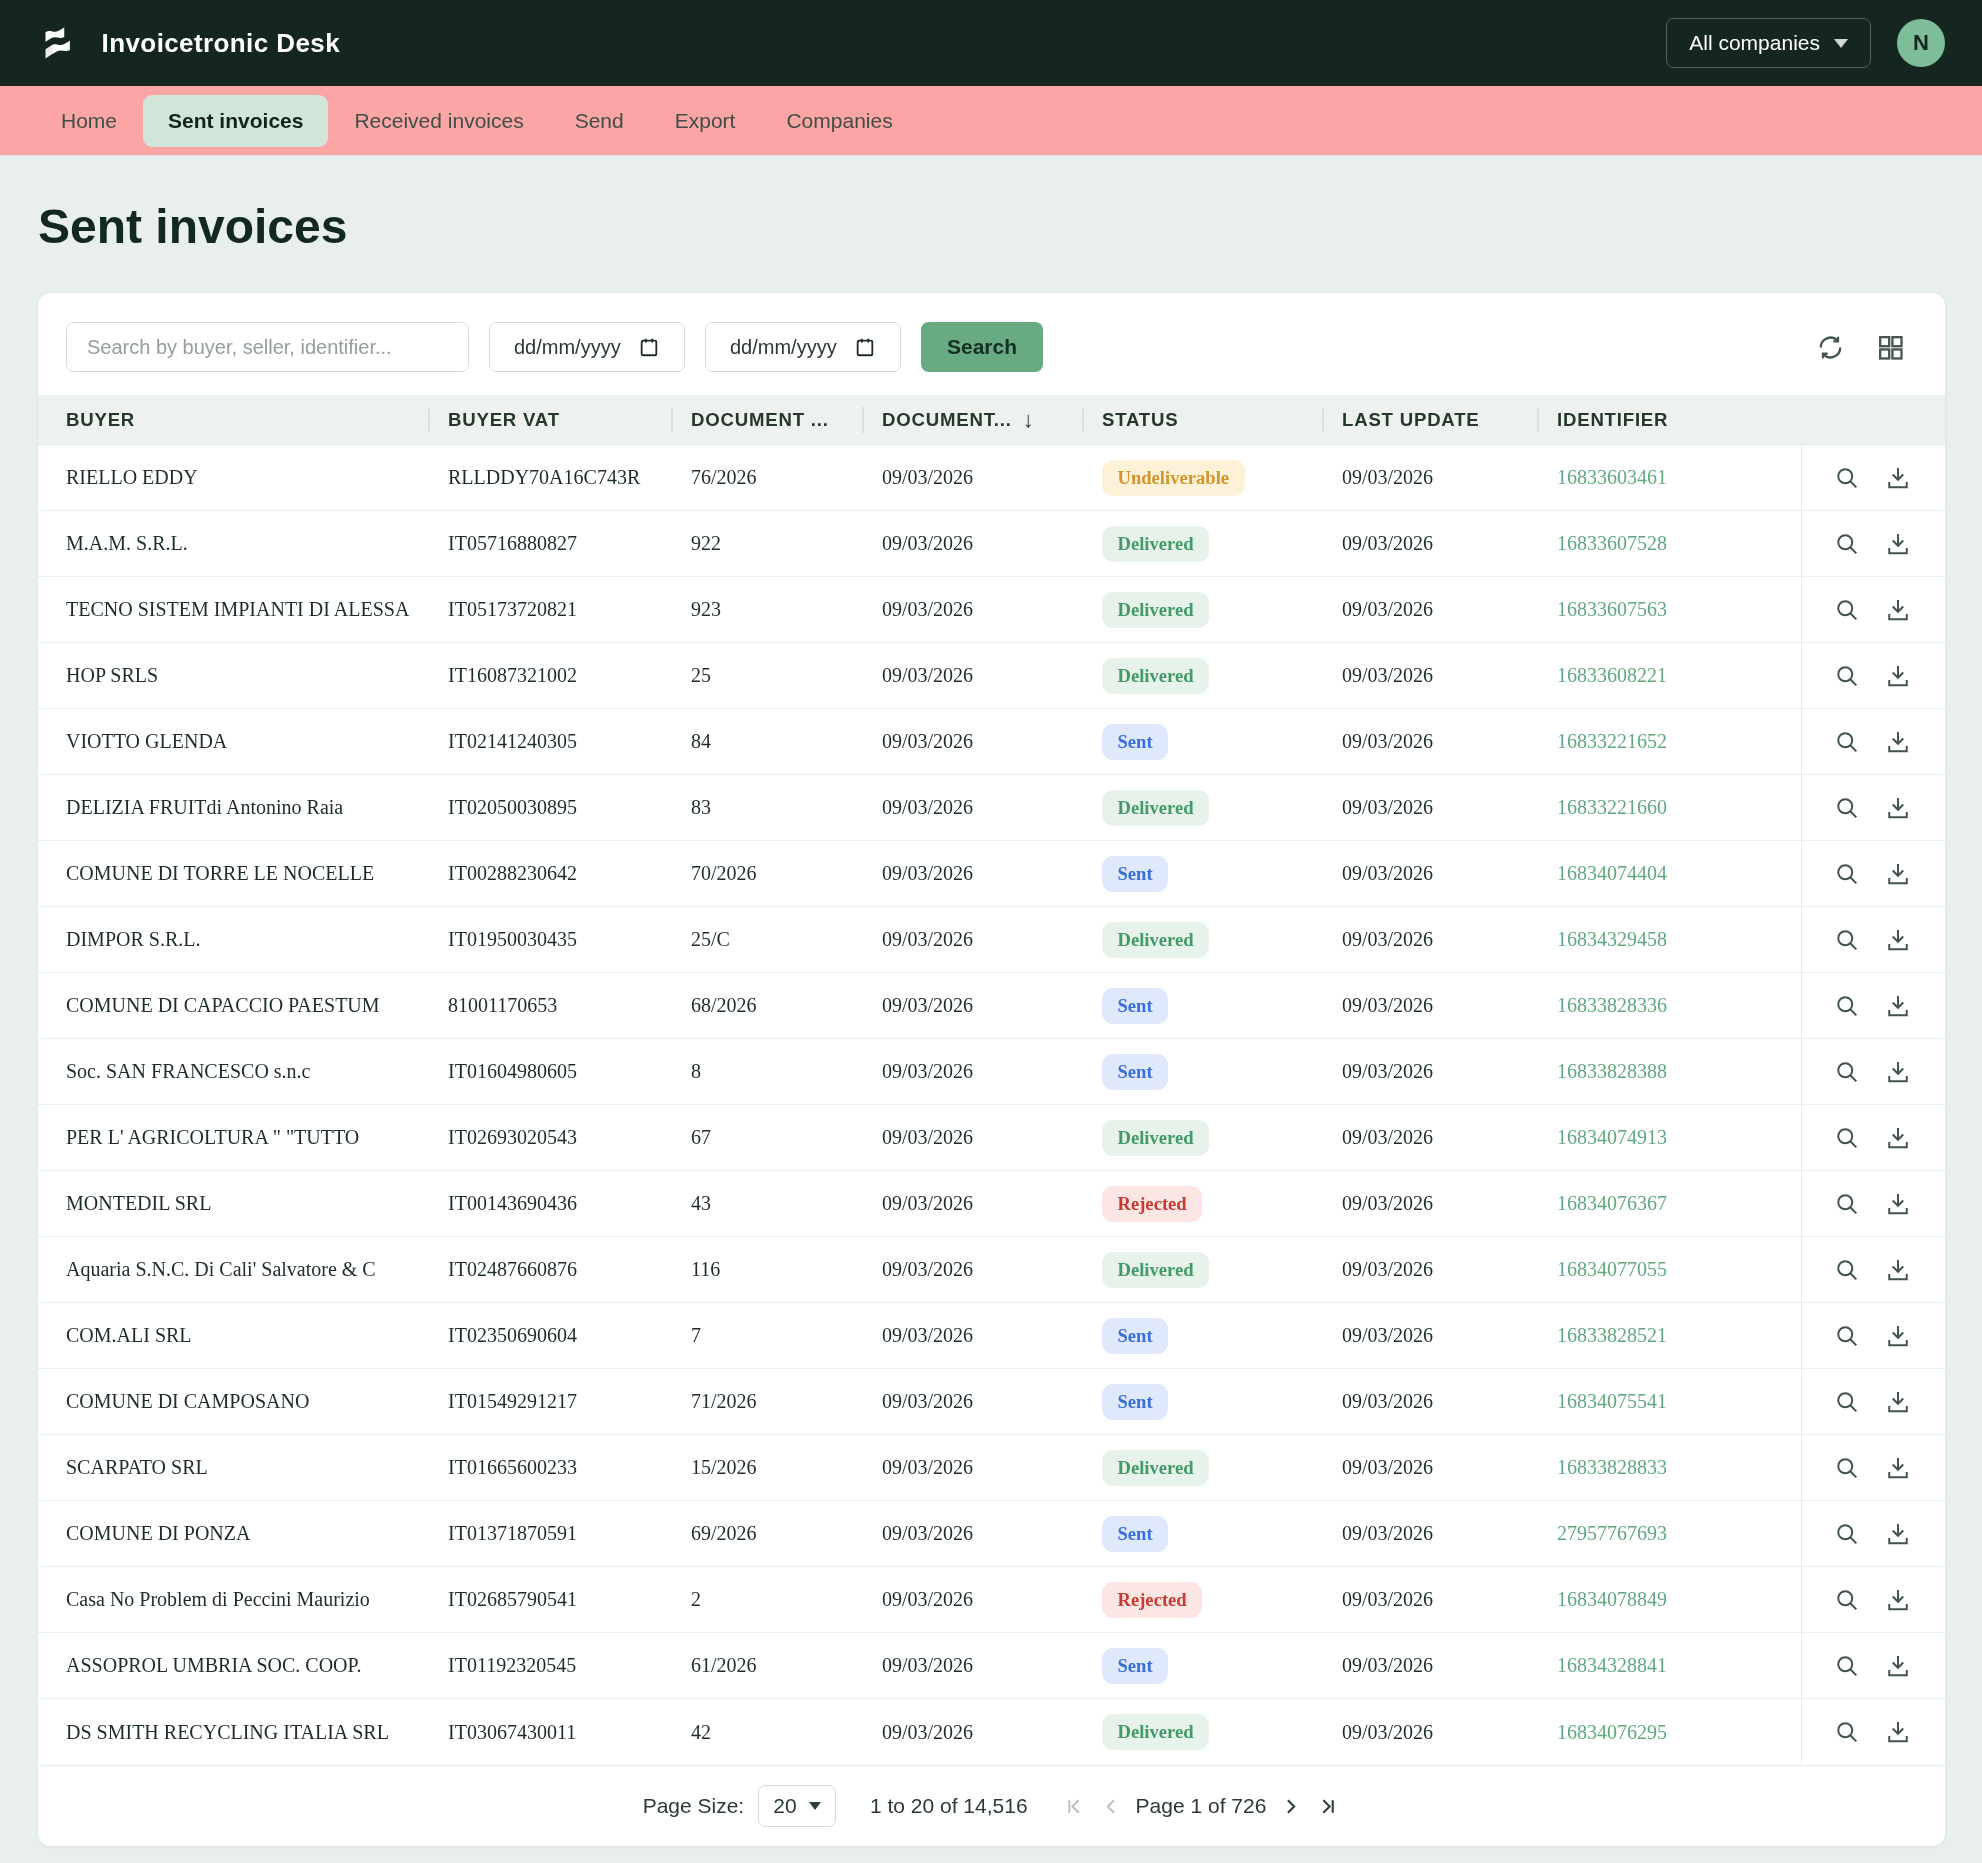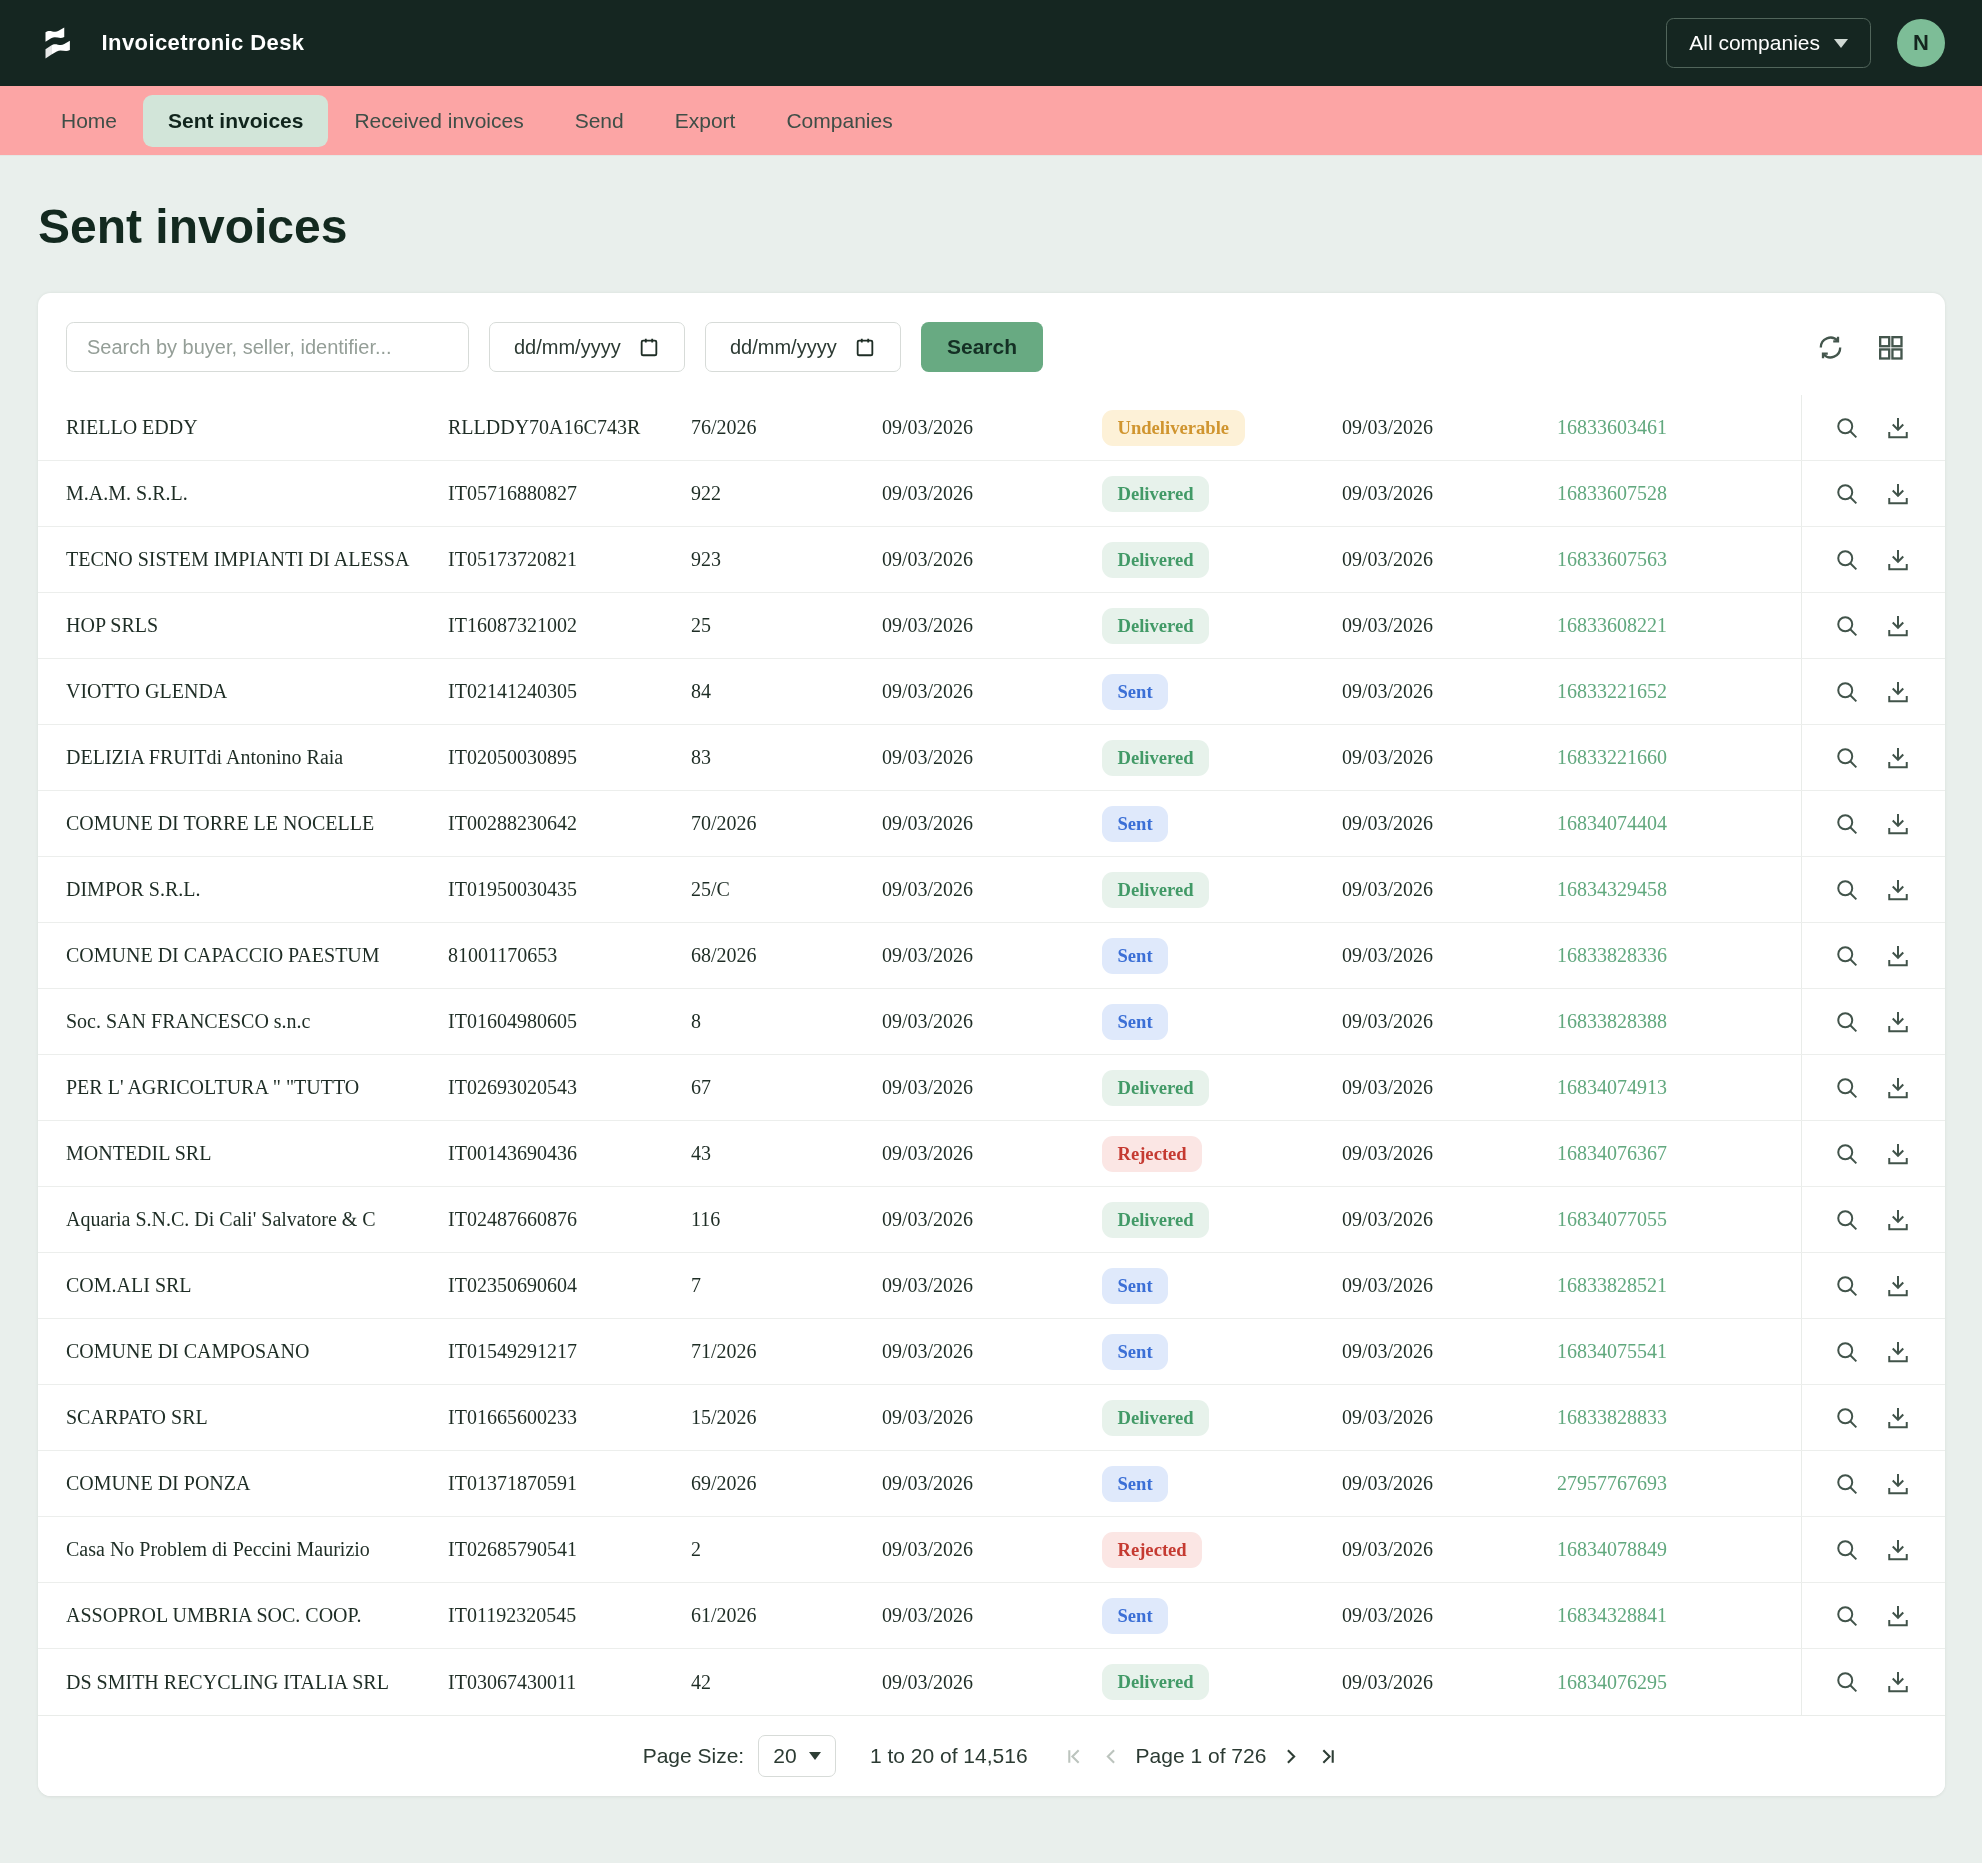--- a/index.html
+++ b/index.html
@@ -8,21 +8,21 @@
     font-family:"Liberation Sans", sans-serif;
     background:#e9efec;
     color:#1b2b23;
   }
   
   .topbar {
     height:86px; background:#152621; display:flex; align-items:center;
     padding:0 38px;
   }
   .brand { display:flex; align-items:center; gap:18.6px; }
-  .brand-title { color:#ffffff; font-size:22px; font-weight:700; letter-spacing:0.4px; }
+  .brand-title { color:#ffffff; font-size:26px; font-weight:700; letter-spacing:0.4px; }
   .topbar-spacer { flex:1; }
   .company-switcher {
     display:flex; align-items:center; gap:14px; cursor:pointer;
     border:1.5px solid #51655b; border-radius:7.7px; padding:11.6px 22px;
     color:#ffffff; font-size:21px; background:transparent;
   }
   .caret-down { width:0; height:0; border-left:7.7px solid transparent; border-right:7.7px solid transparent; border-top:9.3px solid #cfd8d3; }
   .avatar {
     width:48px; height:48px; border-radius:50%; background:#7dbd97;
     display:flex; align-items:center; justify-content:center;
@@ -189,20 +189,33 @@
           <svg width="31" height="31" viewBox="0 0 24 24" fill="none" stroke="#44564d" stroke-width="1.8">
             <rect x="4" y="4" width="7" height="7"></rect>
               <rect x="13.5" y="4" width="7" height="7"></rect>
             <rect x="4" y="13.5" width="7" height="7"></rect>
               <rect x="13.5" y="13.5" width="7" height="7"></rect>
           </svg>
         </span>
       </div>
     </div>
 
+    <div class="thead">
+      <div class="th">BUYER</div>
+      <div class="th">BUYER VAT</div>
+      <div class="th">DOCUMENT ...</div>
+      <div class="th">
+        <span>DOCUMENT...</span>
+        <span class="sort-arrow">↓</span>
+      </div>
+      <div class="th">STATUS</div>
+      <div class="th">LAST UPDATE</div>
+      <div class="th">IDENTIFIER</div>
+      <div class="th"></div>
+    </div>
 
     <div class="tbody">
       <div class="trow">
         <div class="cell">RIELLO EDDY</div>
         <div class="cell cell-pad">RLLDDY70A16C743R</div>
         <div class="cell cell-pad">76/2026</div>
         <div class="cell cell-pad">09/03/2026</div>
         <div class="cell cell-pad">
           <span class="badge" style="background: rgb(253, 241, 215); color: rgb(208, 149, 47);">Undeliverable</span>
         </div>

